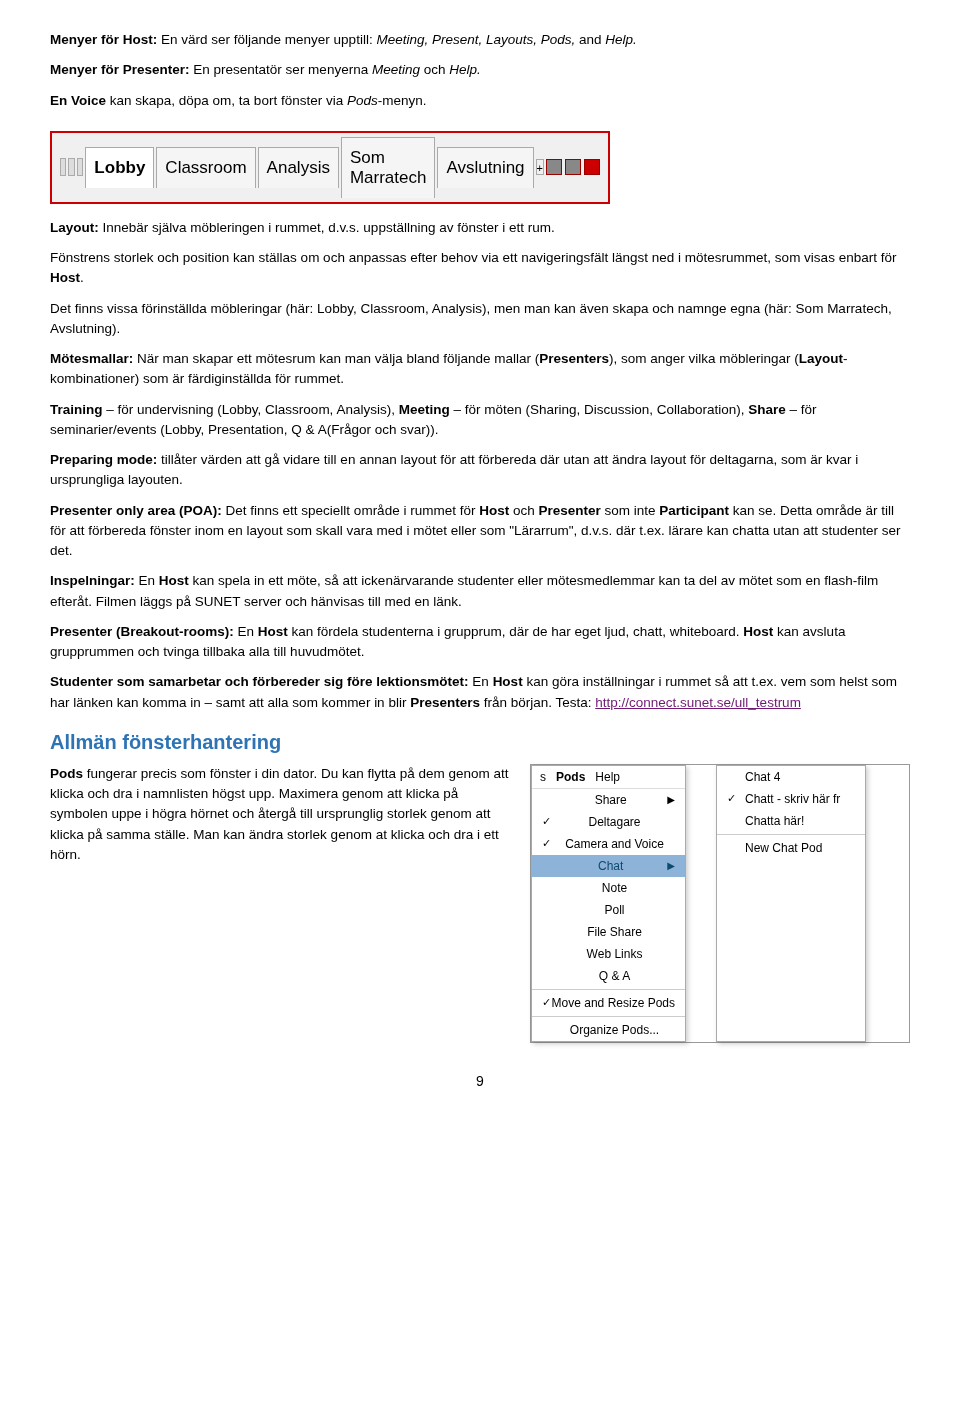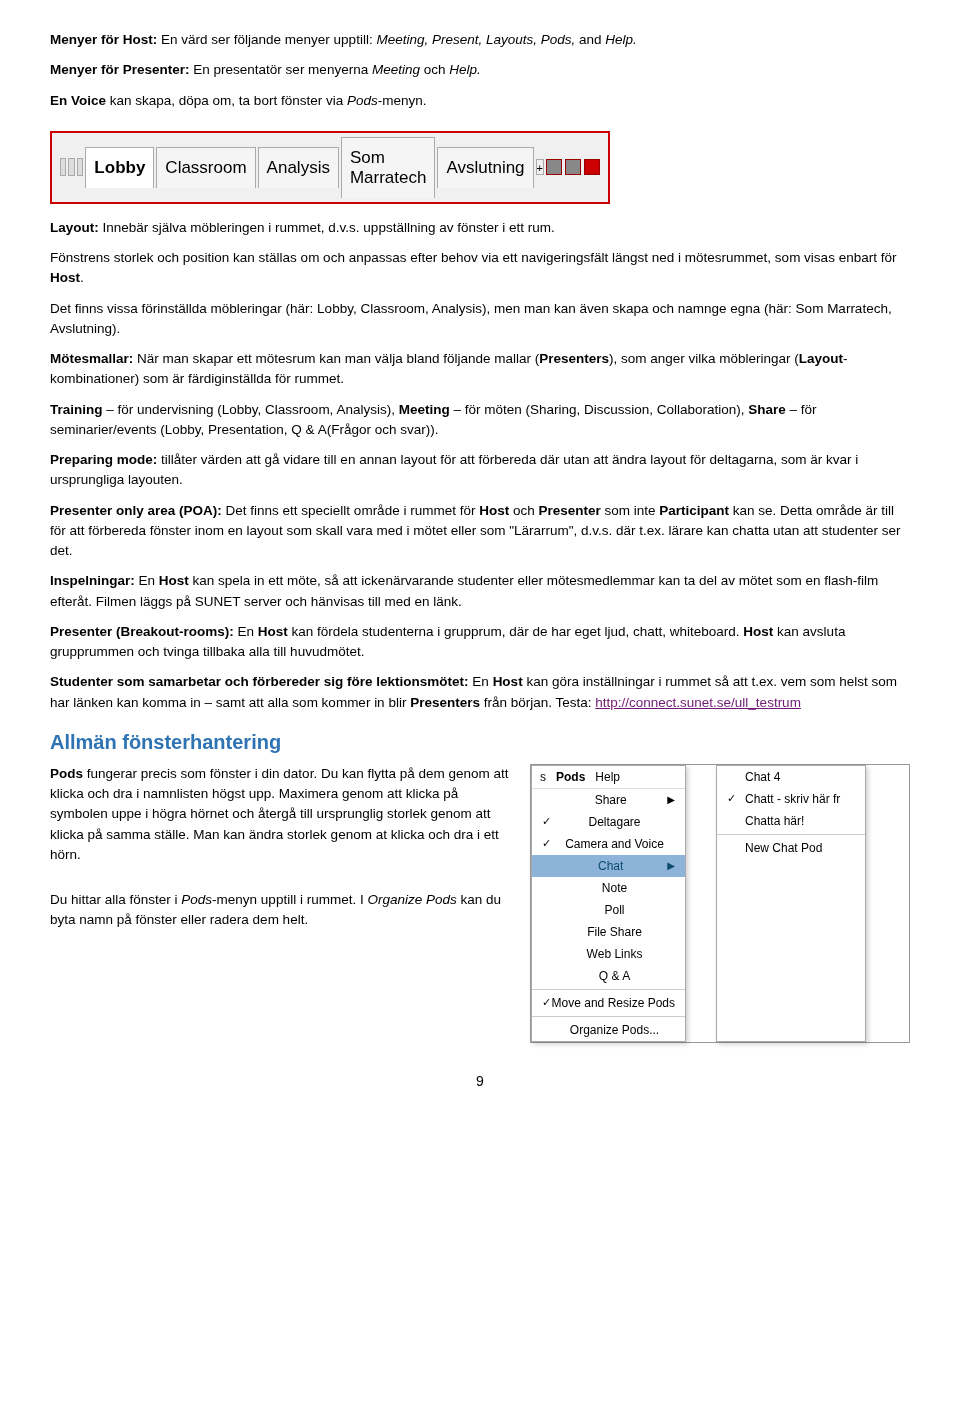--- a/index.html
+++ b/index.html
@@ -227,23 +227,20 @@
 </p>
 
 <h2 class="section-heading">Allmän fönsterhantering</h2>
 
 <div class="bottom-section">
   <div class="text-col">
     <p>
       <span class="bold">Pods</span> fungerar precis som fönster i din dator. Du kan flytta på dem genom att klicka och dra i namnlisten högst upp. Maximera genom att klicka på symbolen uppe i högra hörnet och återgå till ursprunglig storlek genom att klicka på samma ställe. Man kan ändra storlek genom at klicka och dra i ett hörn.
     </p>
     <br>
-    <p>
-      Du hittar alla fönster i <em>Pods</em>-menyn upptill i rummet. I <em>Organize Pods</em> kan du byta namn på fönster eller radera dem helt.
-    </p>
   </div>
 
   <div class="menu-col">
     <div class="menu-container">
 
       <div class="menu-main">
         <div class="menu-header">
           <span>s</span>
           <span style="font-weight:bold;">Pods</span>
           <span>Help</span>

